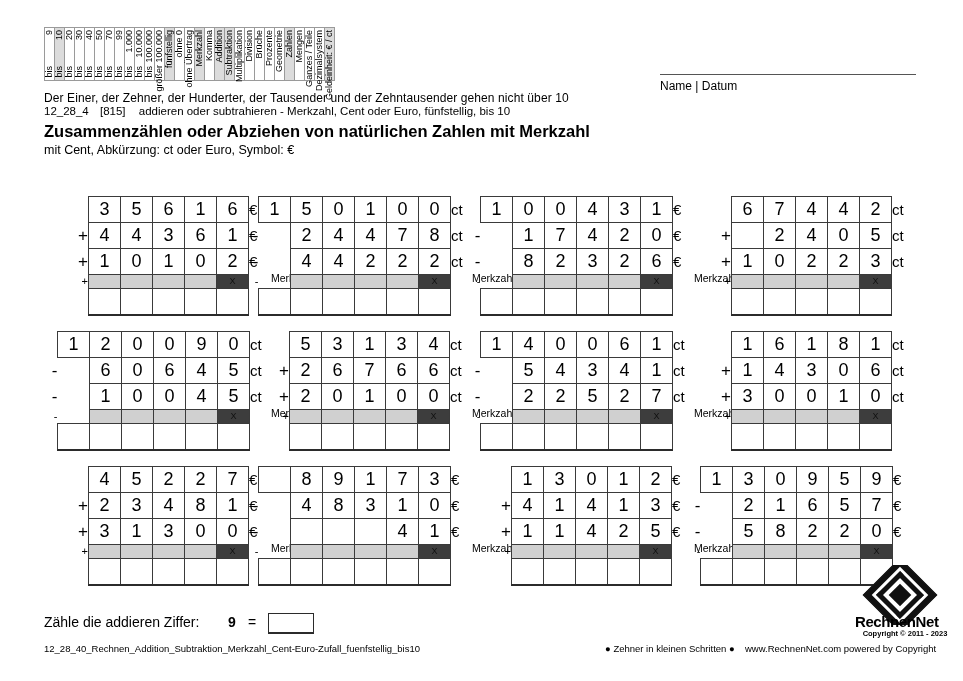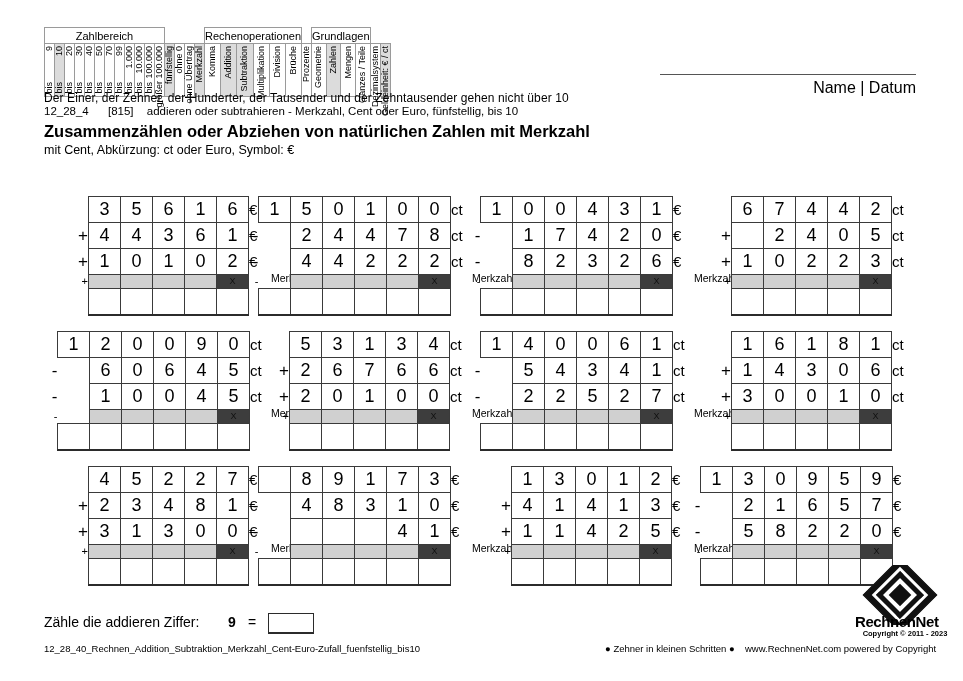--- a/index.html
+++ b/index.html
@@ -34,31 +34,31 @@
     align-items:center;justify-content:space-between;padding:2px 0;}
   .cellbox .top{}
   .cellbox .bot{}
 
   #namedatum-line{
     position:absolute;left:660px;top:74px;width:256px;
     border-top:1px solid #555;
   }
   #namedatum-label{
     position:absolute;left:660px;top:79px;width:256px;
-    text-align:right;font-size:16px;
+    text-align:left;font-size:12px;
   }
 
   
   #hint-line{
     position:absolute;left:44px;top:91px;font-size:12px;
     letter-spacing:0.1px;white-space:nowrap;
   }
   #code-line{position:absolute;left:44px;top:105px;font-size:11.5px;white-space:nowrap;}
   #code-line .code{letter-spacing:0px;}
-  #code-line .bracket{margin-left:16px;text-align:right;}
+  #code-line .bracket{margin-left:8px;text-align:right;}
   #code-line .desc{margin-left:10px;margin-top:27px;}
   #main-title{
     position:absolute;left:44px;top:122px;font-size:16.5px;font-weight:bold;
     white-space:nowrap;
   }
   #sub-title{position:absolute;left:44px;top:143px;font-size:12.5px;white-space:nowrap;}
 
   
   #problems{position:absolute;left:0;top:0;width:963px;height:681px;}
   .problem{position:absolute;}
@@ -124,29 +124,20 @@
     position:absolute;left:855px;top:629px;width:100px;text-align:center;
     font-size:7.5px;font-weight:bold;
   }
 </style>
 </head>
 <body>
 
 <div id="header-area">
   <table class="cat-table" id="cat-table">
     <tbody>
-      <tr class="cat-group-row" id="cat-group-row">
-          <td colspan="12">Zahlbereich</td>
-          <td colspan="4" class="nogrp"></td>
-          <td colspan="6">Rechenoperationen</td>
-          <td colspan="1" class="nogrp"></td>
-          <td colspan="4">Grundlagen</td>
-          <td colspan="1" class="nogrp"></td>
-          <td colspan="1" class="nogrp"></td>
-        </tr>
       <tr class="cat-cells" id="cat-cell-row">
           <td>
             <div class="cellbox">
               <span class="vtext top">9</span>
               <span class="vtext bot">bis</span>
             </div>
           </td>
           <td class="shaded">
             <div class="cellbox">
               <span class="vtext top">10</span>

